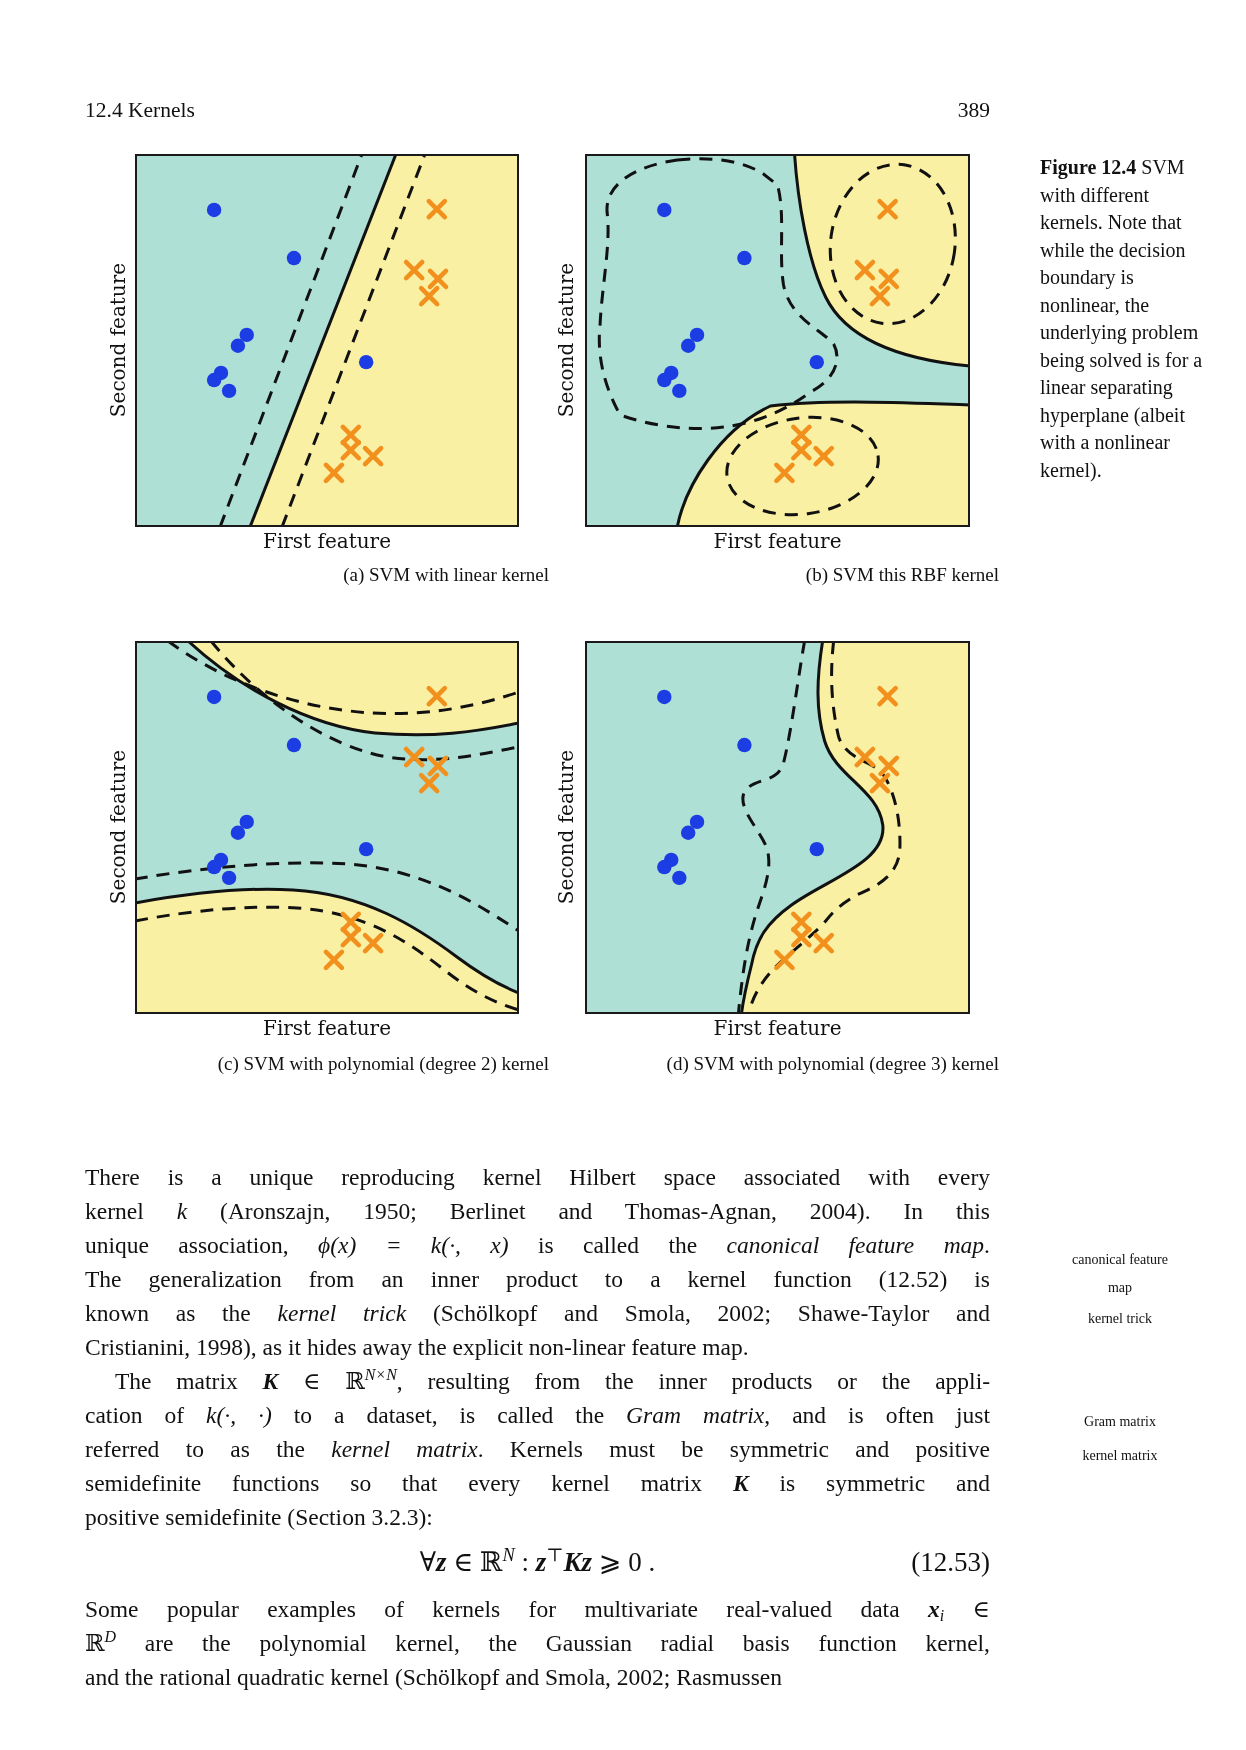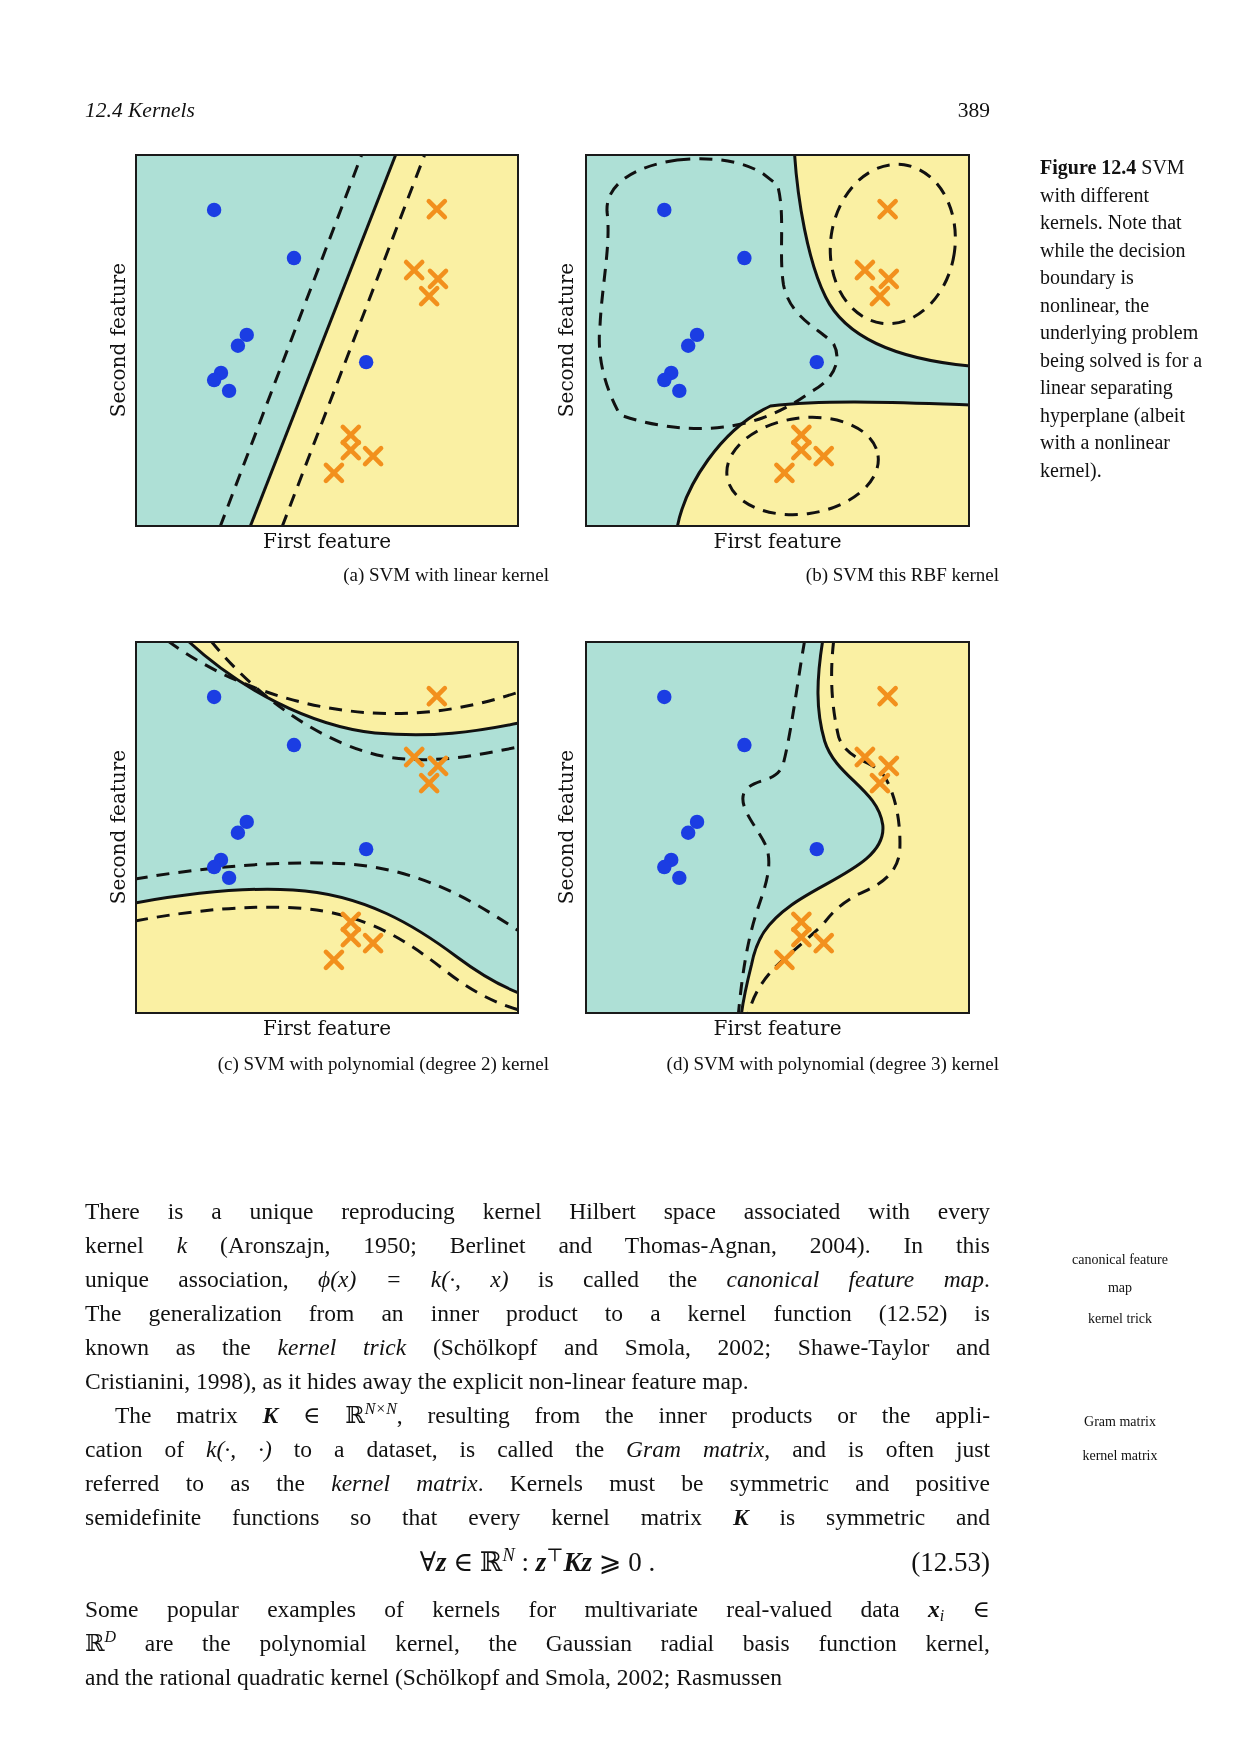--- a/index.html
+++ b/index.html
@@ -3,42 +3,42 @@
 <meta charset="utf-8">
 <style>
   html,body{margin:0;padding:0;background:#ffffff;}
   .page{position:relative;width:1246px;height:1750px;background:#ffffff;
         font-family:"Liberation Serif","DejaVu Serif",serif;color:#111;overflow:hidden;}
   .abs{position:absolute;}
 
   
   .runhead{left:85px;top:98px;width:905px;height:28px;display:flex;justify-content:space-between;
            font-size:21.5px;}
-  .runhead .sec{font-style:italic;}
+  .runhead .sec{}
 
   
   .panel{position:absolute;}
   .panel svg{width:100%;height:100%;display:block;}
   .r-teal{fill:var(--teal);}
   .r-yellow{fill:var(--yellow);}
   .ln{stroke:var(--line);fill:none;stroke-width:3;}
   .dash{stroke-dasharray:13 9;}
   .pborder{fill:none;stroke:#1a1a1a;stroke-width:2;}
 
   .xlabel{height:26px;text-align:center;font-size:20px;font-family:"DejaVu Serif","Liberation Serif",serif;}
   .ylabel{width:170px;height:24px;text-align:center;font-size:20px;
           font-family:"DejaVu Serif","Liberation Serif",serif;transform:rotate(-90deg);}
   .subcap{height:26px;text-align:right;font-size:19px;}
 
   
   .figcap{left:1020px;top:154px;width:196px;font-size:20px;line-height:27.5px;margin-left:20px;}
   .mnote{left:1020px;width:200px;font-size:14px;line-height:28px;text-align:center;}
 
   
-  .body{left:85px;top:1194px;width:905px;font-size:23.5px;}
+  .body{left:85px;top:1160px;width:905px;font-size:23.5px;}
   .tline{height:34px;line-height:34px;white-space:nowrap;}
   .just{text-align:justify;text-align-last:justify;white-space:normal;height:34px;overflow:hidden;}
   .ind{text-indent:30px;}
   .figcap .tline,.mnote .tline{height:auto;line-height:inherit;white-space:normal;}
 
   .s-i{font-style:italic;}
   .s-b{font-weight:bold;}
   .s-bi{font-weight:bold;font-style:italic;}
   .s-sup{font-size:68%;position:relative;top:-0.55em;}
   .s-supi{font-size:68%;position:relative;top:-0.55em;font-style:italic;}
@@ -221,20 +221,21 @@
         <div class="tline just"><span>unique association, </span><span class="s-i">ϕ(x) = k(·, x)</span><span> is called the </span><span class="s-i">canonical feature map</span><span>.</span></div>
         <div class="tline just"><span>The generalization from an inner product to a kernel function (12.52) is</span></div>
         <div class="tline just"><span>known as the </span><span class="s-i">kernel trick</span><span> (Schölkopf and Smola, 2002; Shawe-Taylor and</span></div>
         <div class="tline"><span>Cristianini, 1998), as it hides away the explicit non-linear feature map.</span></div>
       </div>
     <div>
         <div class="tline just ind"><span>The matrix </span><span class="s-bi">K</span><span> ∈ ℝ</span><span class="s-supi">N×N</span><span>, resulting from the inner products or the appli-</span></div>
         <div class="tline just"><span>cation of </span><span class="s-i">k(·, ·)</span><span> to a dataset, is called the </span><span class="s-i">Gram matrix</span><span>, and is often just</span></div>
         <div class="tline just"><span>referred to as the </span><span class="s-i">kernel matrix</span><span>. Kernels must be symmetric and positive</span></div>
         <div class="tline just"><span>semidefinite functions so that every kernel matrix </span><span class="s-bi">K</span><span> is symmetric and</span></div>
+        <div class="tline"><span>positive semidefinite (Section 3.2.3):</span></div>
       </div>
     <div class="eqrow">
       <div class="eqbody"><span>∀</span><span class="s-bi">z</span><span> ∈ ℝ</span><span class="s-supi">N</span><span> : </span><span class="s-bi">z</span><span class="s-sup">⊤</span><span class="s-bi">K</span><span class="s-bi">z</span><span> ⩾ 0 .</span></div>
       <div class="eqnum">(12.53)</div>
     </div>
     <div>
         <div class="tline just"><span>Some popular examples of kernels for multivariate real-valued data </span><span class="s-bi">x</span><span class="s-subi">i</span><span> ∈</span></div>
         <div class="tline just"><span>ℝ</span><span class="s-supi">D</span><span> are the polynomial kernel, the Gaussian radial basis function kernel,</span></div>
         <div class="tline"><span>and the rational quadratic kernel (Schölkopf and Smola, 2002; Rasmussen</span></div>
       </div>

